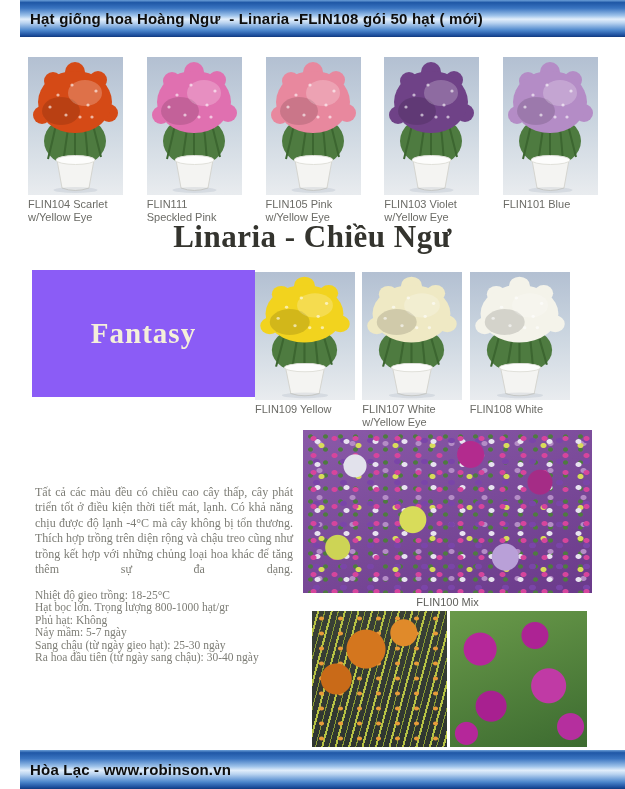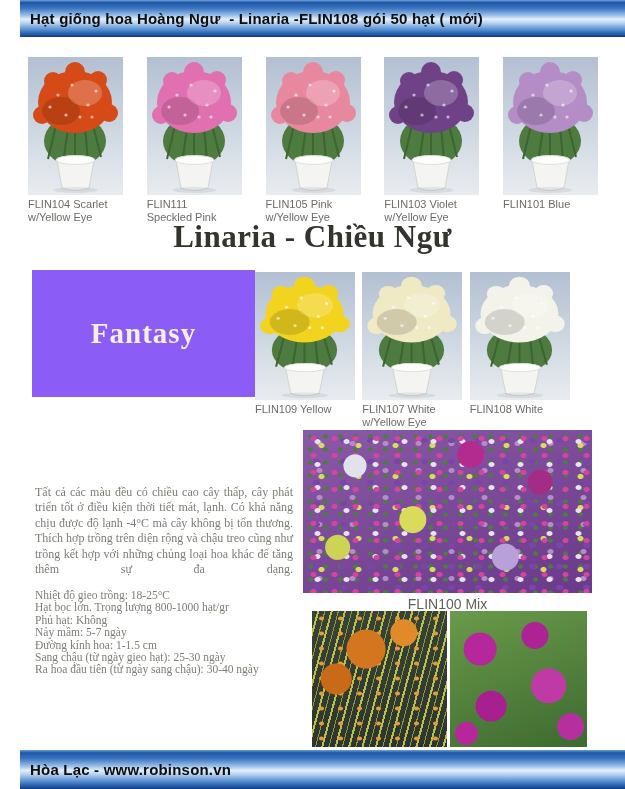--- a/index.html
+++ b/index.html
@@ -74,21 +74,21 @@
       radial-gradient(#d8dc5a 2.5px, transparent 3.5px),
       radial-gradient(#7a45a8 3px, transparent 4px),
       radial-gradient(#b48cc6 2.5px, transparent 3.5px),
       radial-gradient(#4e7b40 2px, transparent 3px),
       linear-gradient(160deg,#8a5aa8,#6a3a8a);
     background-size:100% 100%,100% 100%,100% 100%,100% 100%,100% 100%,100% 100%,
       21px 17px,29px 23px,37px 31px,27px 21px,33px 27px,15px 13px,100% 100%;
   }
   .mix-label{
     position:absolute;top:596px;left:303px;width:289px;text-align:center;
-    font-size:14px;color:#60605c;
+    font-size:11px;color:#60605c;
   }
   .photo-left{
     position:absolute;top:611px;left:312px;width:135px;height:136px;
     background-color:#343b31;
     background-image:
       radial-gradient(circle at 40% 28%, #d4761e 0 19px, transparent 20px),
       radial-gradient(circle at 68% 16%, #e08a2a 0 13px, transparent 14px),
       radial-gradient(circle at 18% 50%, #c96a18 0 15px, transparent 16px),
       radial-gradient(#e89a3a 2px, transparent 3px),
       repeating-linear-gradient(105deg, transparent 0 5px, #b6c244 5px 7px, transparent 7px 12px, #8a9c34 12px 13px),
@@ -438,21 +438,20 @@
   </figure>
 </section>
 
 <p class="description">Tất cả các màu đều có chiều cao cây thấp, cây phát triển tốt ở điều kiện thời tiết mát, lạnh. Có khả năng chịu được độ lạnh -4°C mà cây không bị tổn thương. Thích hợp trồng trên diện rộng và chậu treo cũng như trồng kết hợp với những chủng loại hoa khác để tăng thêm sự đa dạng.</p>
 
 <ul class="specs">
   <li>Nhiệt độ gieo trồng: 18-25°C</li>
   <li>Hạt bọc lớn. Trọng lượng 800-1000 hạt/gr</li>
   <li>Phủ hạt: Không</li>
   <li>Nảy mầm: 5-7 ngày</li>
-  <li>Đường kính hoa: 1-1.5 cm</li>
   <li>Sang chậu (từ ngày gieo hạt): 25-30 ngày</li>
   <li>Ra hoa đầu tiên (từ ngày sang chậu): 30-40 ngày</li>
 </ul>
 
 <div class="mix-photo"></div>
 <div class="mix-label">FLIN100 Mix</div>
 <div class="photo-left"></div>
 <div class="photo-right"></div>
 
 <footer class="bar bottom-bar">

